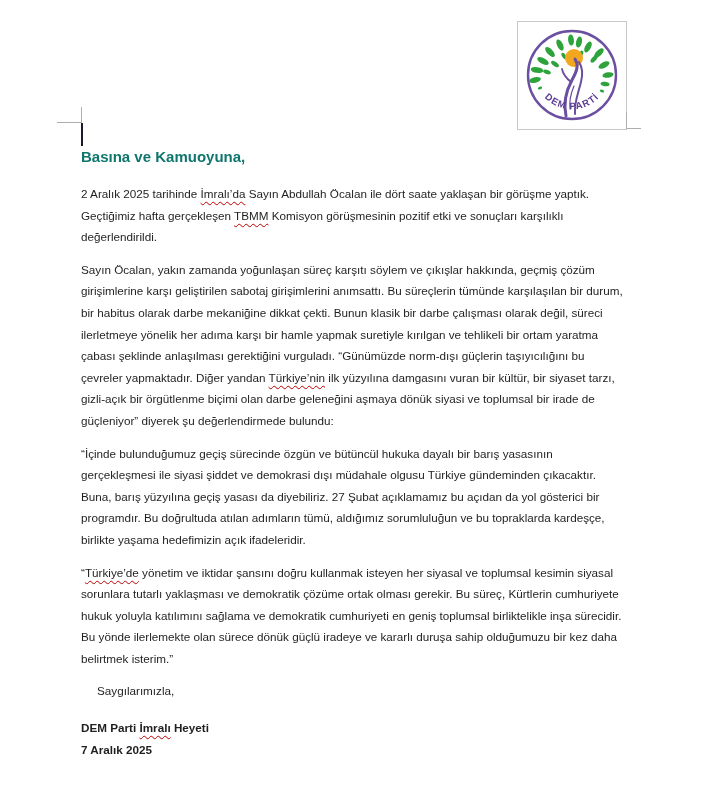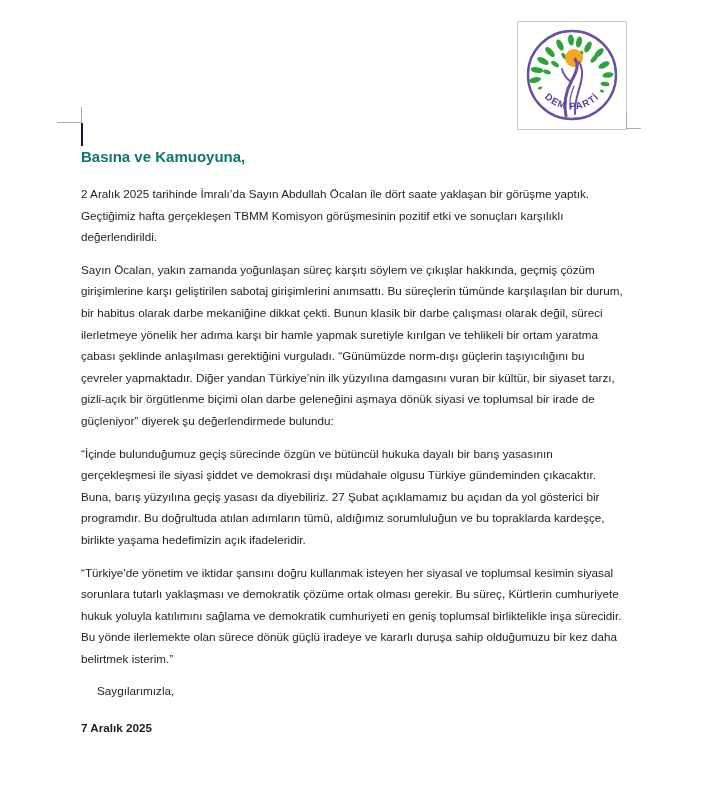--- a/index.html
+++ b/index.html
@@ -33,20 +33,21 @@
     font-size:11.7px;line-height:21.6px;
   }
   .doc-heading{
     font-size:15px;font-weight:bold;line-height:22px;
     margin:0 0 15px 0;color:#0f766e;
   }
   .para{margin:0 0 11px 0;text-align:left;}
   .closing{margin:0 0 15px 16px;}
   .sig{font-weight:bold;margin:0;}
   .misspell{
+    text-decoration:underline;
     text-decoration-style:wavy;
     text-decoration-color:#C00000;
     text-decoration-thickness:1px;
     text-underline-offset:3px;
   }
 </style>
 </head>
 <body>
 
 <div class="page">
@@ -99,16 +100,17 @@
 
   <div class="text-block">
     <h1 class="doc-heading">Basına ve Kamuoyuna,</h1>
 
     <p class="para">2 Aralık 2025 tarihinde <span class="misspell">İmralı’da</span> Sayın Abdullah Öcalan ile dört saate yaklaşan bir görüşme yaptık. Geçtiğimiz hafta gerçekleşen <span class="misspell">TBMM</span> Komisyon görüşmesinin pozitif etki ve sonuçları karşılıklı değerlendirildi.</p>
     <p class="para">Sayın Öcalan, yakın zamanda yoğunlaşan süreç karşıtı söylem ve çıkışlar hakkında, geçmiş çözüm girişimlerine karşı geliştirilen sabotaj girişimlerini anımsattı. Bu süreçlerin tümünde karşılaşılan bir durum, bir habitus olarak darbe mekaniğine dikkat çekti. Bunun klasik bir darbe çalışması olarak değil, süreci ilerletmeye yönelik her adıma karşı bir hamle yapmak suretiyle kırılgan ve tehlikeli bir ortam yaratma çabası şeklinde anlaşılması gerektiğini vurguladı. “Günümüzde norm-dışı güçlerin taşıyıcılığını bu çevreler yapmaktadır. Diğer yandan <span class="misspell">Türkiye’nin</span> ilk yüzyılına damgasını vuran bir kültür, bir siyaset tarzı, gizli-açık bir örgütlenme biçimi olan darbe geleneğini aşmaya dönük siyasi ve toplumsal bir irade de güçleniyor” diyerek şu değerlendirmede bulundu:</p>
     <p class="para">“İçinde bulunduğumuz geçiş sürecinde özgün ve bütüncül hukuka dayalı bir barış yasasının gerçekleşmesi ile siyasi şiddet ve demokrasi dışı müdahale olgusu Türkiye gündeminden çıkacaktır. Buna, barış yüzyılına geçiş yasası da diyebiliriz. 27 Şubat açıklamamız bu açıdan da yol gösterici bir programdır. Bu doğrultuda atılan adımların tümü, aldığımız sorumluluğun ve bu topraklarda kardeşçe, birlikte yaşama hedefimizin açık ifadeleridir.</p>
     <p class="para">“<span class="misspell">Türkiye’de</span> yönetim ve iktidar şansını doğru kullanmak isteyen her siyasal ve toplumsal kesimin siyasal sorunlara tutarlı yaklaşması ve demokratik çözüme ortak olması gerekir. Bu süreç, Kürtlerin cumhuriyete hukuk yoluyla katılımını sağlama ve demokratik cumhuriyeti en geniş toplumsal birliktelikle inşa sürecidir. Bu yönde ilerlemekte olan sürece dönük güçlü iradeye ve kararlı duruşa sahip olduğumuzu bir kez daha belirtmek isterim.”</p>
 
     <p class="para closing">Saygılarımızla,</p>
+    <p class="sig">DEM Parti <span class="misspell">İmralı</span> Heyeti</p>
     <p class="sig">7 Aralık 2025</p>
   </div>
 
 </div>
 
 </body></html>

